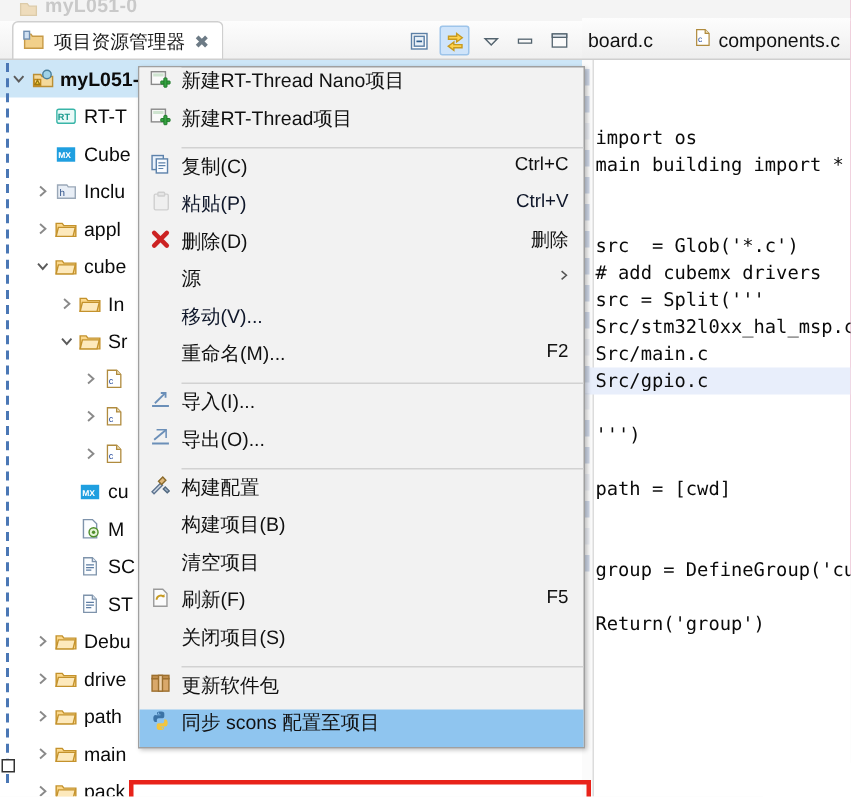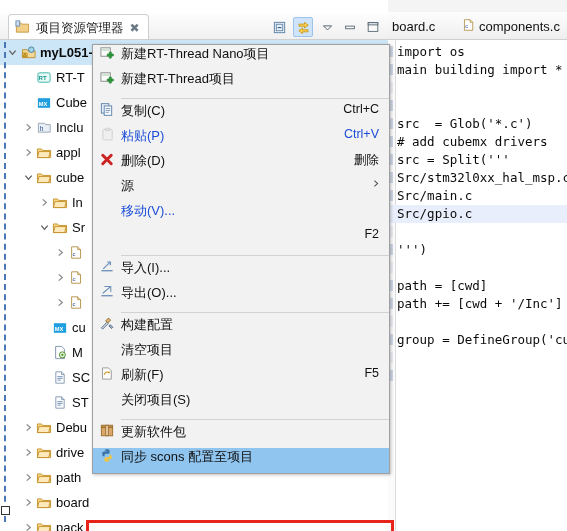--- a/index.html
+++ b/index.html
@@ -54,49 +54,57 @@
 
   
   #editor{position:absolute;left:388px;top:0;width:179px;height:383px;background:#be185d;}
   #ed-top{position:absolute;left:0;top:0;width:179px;height:14px;background:#f4f4f4;}
   #ed-tabs{position:absolute;left:0;top:12px;width:179px;height:28px;background:linear-gradient(#fdfdfd,#eeeeee);}
   #ed-tabs .etab{position:absolute;top:0;height:28px;display:flex;align-items:center;gap:4px;font-size:13px;color:#111;}
   #ed-tabs .underline{position:absolute;left:0;bottom:0;width:179px;height:1px;background:#cfcfcf;}
   #code{position:absolute;left:0;top:40px;width:179px;height:491px;background:#fff;
     font-family:"DejaVu Sans Mono","Liberation Mono",monospace;font-size:12.5px;line-height:18px;color:#0a0a0a;}
   #gutter{position:absolute;left:0;top:0;width:7px;height:491px;background:#fbfbfb;border-right:1px solid #dcdcdc;}
-  .cline{position:absolute;left:9px;white-space:pre;}
+  .cline{position:absolute;left:9px;white-space:pre;margin-top:40px;}
   .cline.hl{background:#e8eefb;left:0;padding-left:9px;width:170px;}
   .marker{position:absolute;left:1px;width:4px;height:11px;background:#cfd8e8;}
 
   
   #menu{
     position:absolute;left:92px;top:44px;width:296px;
     background:#f2f2f2;border:1px solid #a0a0a0;
     box-shadow:1px 1px 3px rgba(0,0,0,.25);
     font-size:13px;color:#111;
   }
   #menu .mrail{position:absolute;left:0;top:0;width:28px;height:100%;background:#f2f2f2;}
   .mi{position:relative;height:25px;display:flex;align-items:flex-start;background:transparent;}
   .mi .mic{width:28px;flex:0 0 28px;display:flex;align-items:center;justify-content:center;}
   .mi .mlabel{flex:1 1 auto;white-space:nowrap;}
   .mi .macc{margin-left:auto;padding-right:10px;color:#111;font-size:12.5px;}
   .mi .marrow{margin-left:auto;padding-right:9px;color:#555;font-size:12px;}
-  .mi.disabled .mlabel,.mi.disabled .macc{color:#1d4ed8;}
+  .mi.disabled .mlabel,.mi.disabled .macc{color:#0f172a;}
   .mi.hl{background:#8fc5ef;}
   .msep{height:1px;background:#d2d2d2;margin:3px 0 3px 0;}
   #redbox{position:absolute;left:86px;top:466px;width:306px;height:29px;border:3px solid #e8231a;box-sizing:border-box;}
 </style>
 </head>
 <body>
 
 <div id="app">
 
   <div id="left-view">
 
+    <div id="left-topstrip">
+      <span class="ghost-ic">
+        <svg width="14" height="14" viewBox="0 0 16 16">
+            <path d="M2 5h5l1.5 2H14v7H2z" fill="#e8c07a" stroke="#c09a50"></path>
+          </svg>
+      </span>
+      <span class="ghost">myL051-0</span>
+    </div>
 
     <div id="tabbar">
       <div id="tab-pe">
         <span>
           <svg width="15" height="15" viewBox="0 0 16 16">
             <path d="M1.5 4h4.5l1 1.5H14.5v8.5h-13z" fill="#f2d08a" stroke="#c79a46" stroke-width="1"></path>
             <rect x="1" y="2" width="4" height="5.5" fill="#cfe0f2" stroke="#6f8fb3"></rect>
           </svg>
         </span>
         <span class="label">项目资源管理器</span>
@@ -383,21 +391,21 @@
             <svg width="9" height="9" viewBox="0 0 10 10">
               <path d="M3 1.5L7 5l-4 3.5" fill="none" stroke="#8a8a8a" stroke-width="1.4"></path>
             </svg>
           </span>
           <span class="ic">
             <svg width="16" height="15" viewBox="0 0 16 16">
               <path d="M1 4.2h4.3l1.2 1.6H15v7.6H1z" fill="#fcd88b" stroke="#c4922c"></path>
               <path d="M2.6 7h12L13 13.4H1z" fill="#fde9bc" stroke="#c4922c"></path>
             </svg>
           </span>
-          <span class="tx">board</span>
+          <span class="tx">main</span>
         </div>
         <div class="row" style="padding-left: 22px;">
           <span class="arrow">
             <svg width="9" height="9" viewBox="0 0 10 10">
               <path d="M3 1.5L7 5l-4 3.5" fill="none" stroke="#8a8a8a" stroke-width="1.4"></path>
             </svg>
           </span>
           <span class="ic">
             <svg width="16" height="15" viewBox="0 0 16 16">
               <path d="M1 4.2h4.3l1.2 1.6H15v7.6H1z" fill="#fcd88b" stroke="#c4922c"></path>
@@ -452,28 +460,28 @@
         <div class="cline hl" style="top: 165px;">Src/gpio.c</div>
         <div class="marker" style="top: 186px; opacity: 0.35;"></div>
         <div class="cline" style="top: 183px;"></div>
         <div class="marker" style="top: 204px;"></div>
         <div class="cline" style="top: 201px;">''')</div>
         <div class="marker" style="top: 222px; opacity: 0.35;"></div>
         <div class="cline" style="top: 219px;"></div>
         <div class="marker" style="top: 240px;"></div>
         <div class="cline" style="top: 237px;">path = [cwd]</div>
         <div class="marker" style="top: 258px;"></div>
-        <div class="cline" style="top: 255px;">path += [cwd + '/Inc']</div>
         <div class="marker" style="top: 276px; opacity: 0.35;"></div>
         <div class="cline" style="top: 273px;"></div>
         <div class="marker" style="top: 294px;"></div>
         <div class="cline" style="top: 291px;">group = DefineGroup('cube</div>
         <div class="marker" style="top: 312px; opacity: 0.35;"></div>
         <div class="cline" style="top: 309px;"></div>
         <div class="marker" style="top: 330px;"></div>
+        <div class="cline" style="top: 327px;">Return('group')</div>
       </div>
   </div>
 
   <div id="menu">
     <div class="mrail"></div>
   <div class="mi">
         <span class="mic">
           <svg width="16" height="15" viewBox="0 0 16 16">
             <rect x="1.5" y="3" width="10" height="9" fill="#fafafa" stroke="#8a8a8a"></rect>
             <rect x="2.8" y="4.2" width="7.4" height="2.2" fill="#cfe4d0"></rect>
@@ -539,20 +547,21 @@
         <span class="marrow"><svg width="8" height="9" viewBox="0 0 10 10">
             <path d="M3 1.5L7 5l-4 3.5" fill="none" stroke="#555" stroke-width="1.3"></path>
           </svg></span>
       </div>
       <div class="mi disabled">
         <span class="mic" style="opacity: 0.55;"></span>
         <span class="mlabel">移动(V)...</span>
       </div>
       <div class="mi">
         <span class="mic"></span>
+        <span class="mlabel">重命名(M)...</span>
         <span class="macc">F2</span>
       </div>
       <div class="msep"></div>
       <div class="mi">
         <span class="mic">
           <svg width="16" height="15" viewBox="0 0 16 16">
             <path d="M2 12.5h12" stroke="#6b8fb8" stroke-width="1.4"></path>
             <path d="M4 10.5L11 3.6" stroke="#6b8fb8" stroke-width="1.3"></path>
             <path d="M8.2 3.2h3.4v3.4" fill="none" stroke="#6b8fb8" stroke-width="1.3"></path>
           </svg>
@@ -575,20 +584,24 @@
           <svg width="16" height="15" viewBox="0 0 16 16">
             <path d="M2 12.6l6-6 1.4 1.4-6 6z" fill="#cfd8e4" stroke="#5e7490"></path>
             <path d="M9.6 2.2l2.2 2.2-3 3-2.2-2.2z" fill="#e0b87a" stroke="#8a6a2c"></path>
             <path d="M11.4 9.2l2.8 2.8-1.4 1.4-2.8-2.8z" fill="#9fb2c8" stroke="#51687f"></path>
           </svg>
         </span>
         <span class="mlabel">构建配置</span>
       </div>
       <div class="mi">
         <span class="mic"></span>
+        <span class="mlabel">构建项目(B)</span>
+      </div>
+      <div class="mi">
+        <span class="mic"></span>
         <span class="mlabel">清空项目</span>
       </div>
       <div class="mi">
         <span class="mic">
           <svg width="16" height="15" viewBox="0 0 16 16">
             <path d="M3.2 2h6.4l3 3v9H3.2z" fill="#fbfbfb" stroke="#9a9a9a"></path>
             <path d="M5.2 9.4a3 3 0 0 1 5.2-2" fill="none" stroke="#c79a20" stroke-width="1.3"></path>
             <path d="M10.8 5.4l.1 2.2-2.2-.1z" fill="#c79a20"></path>
           </svg>
         </span>

